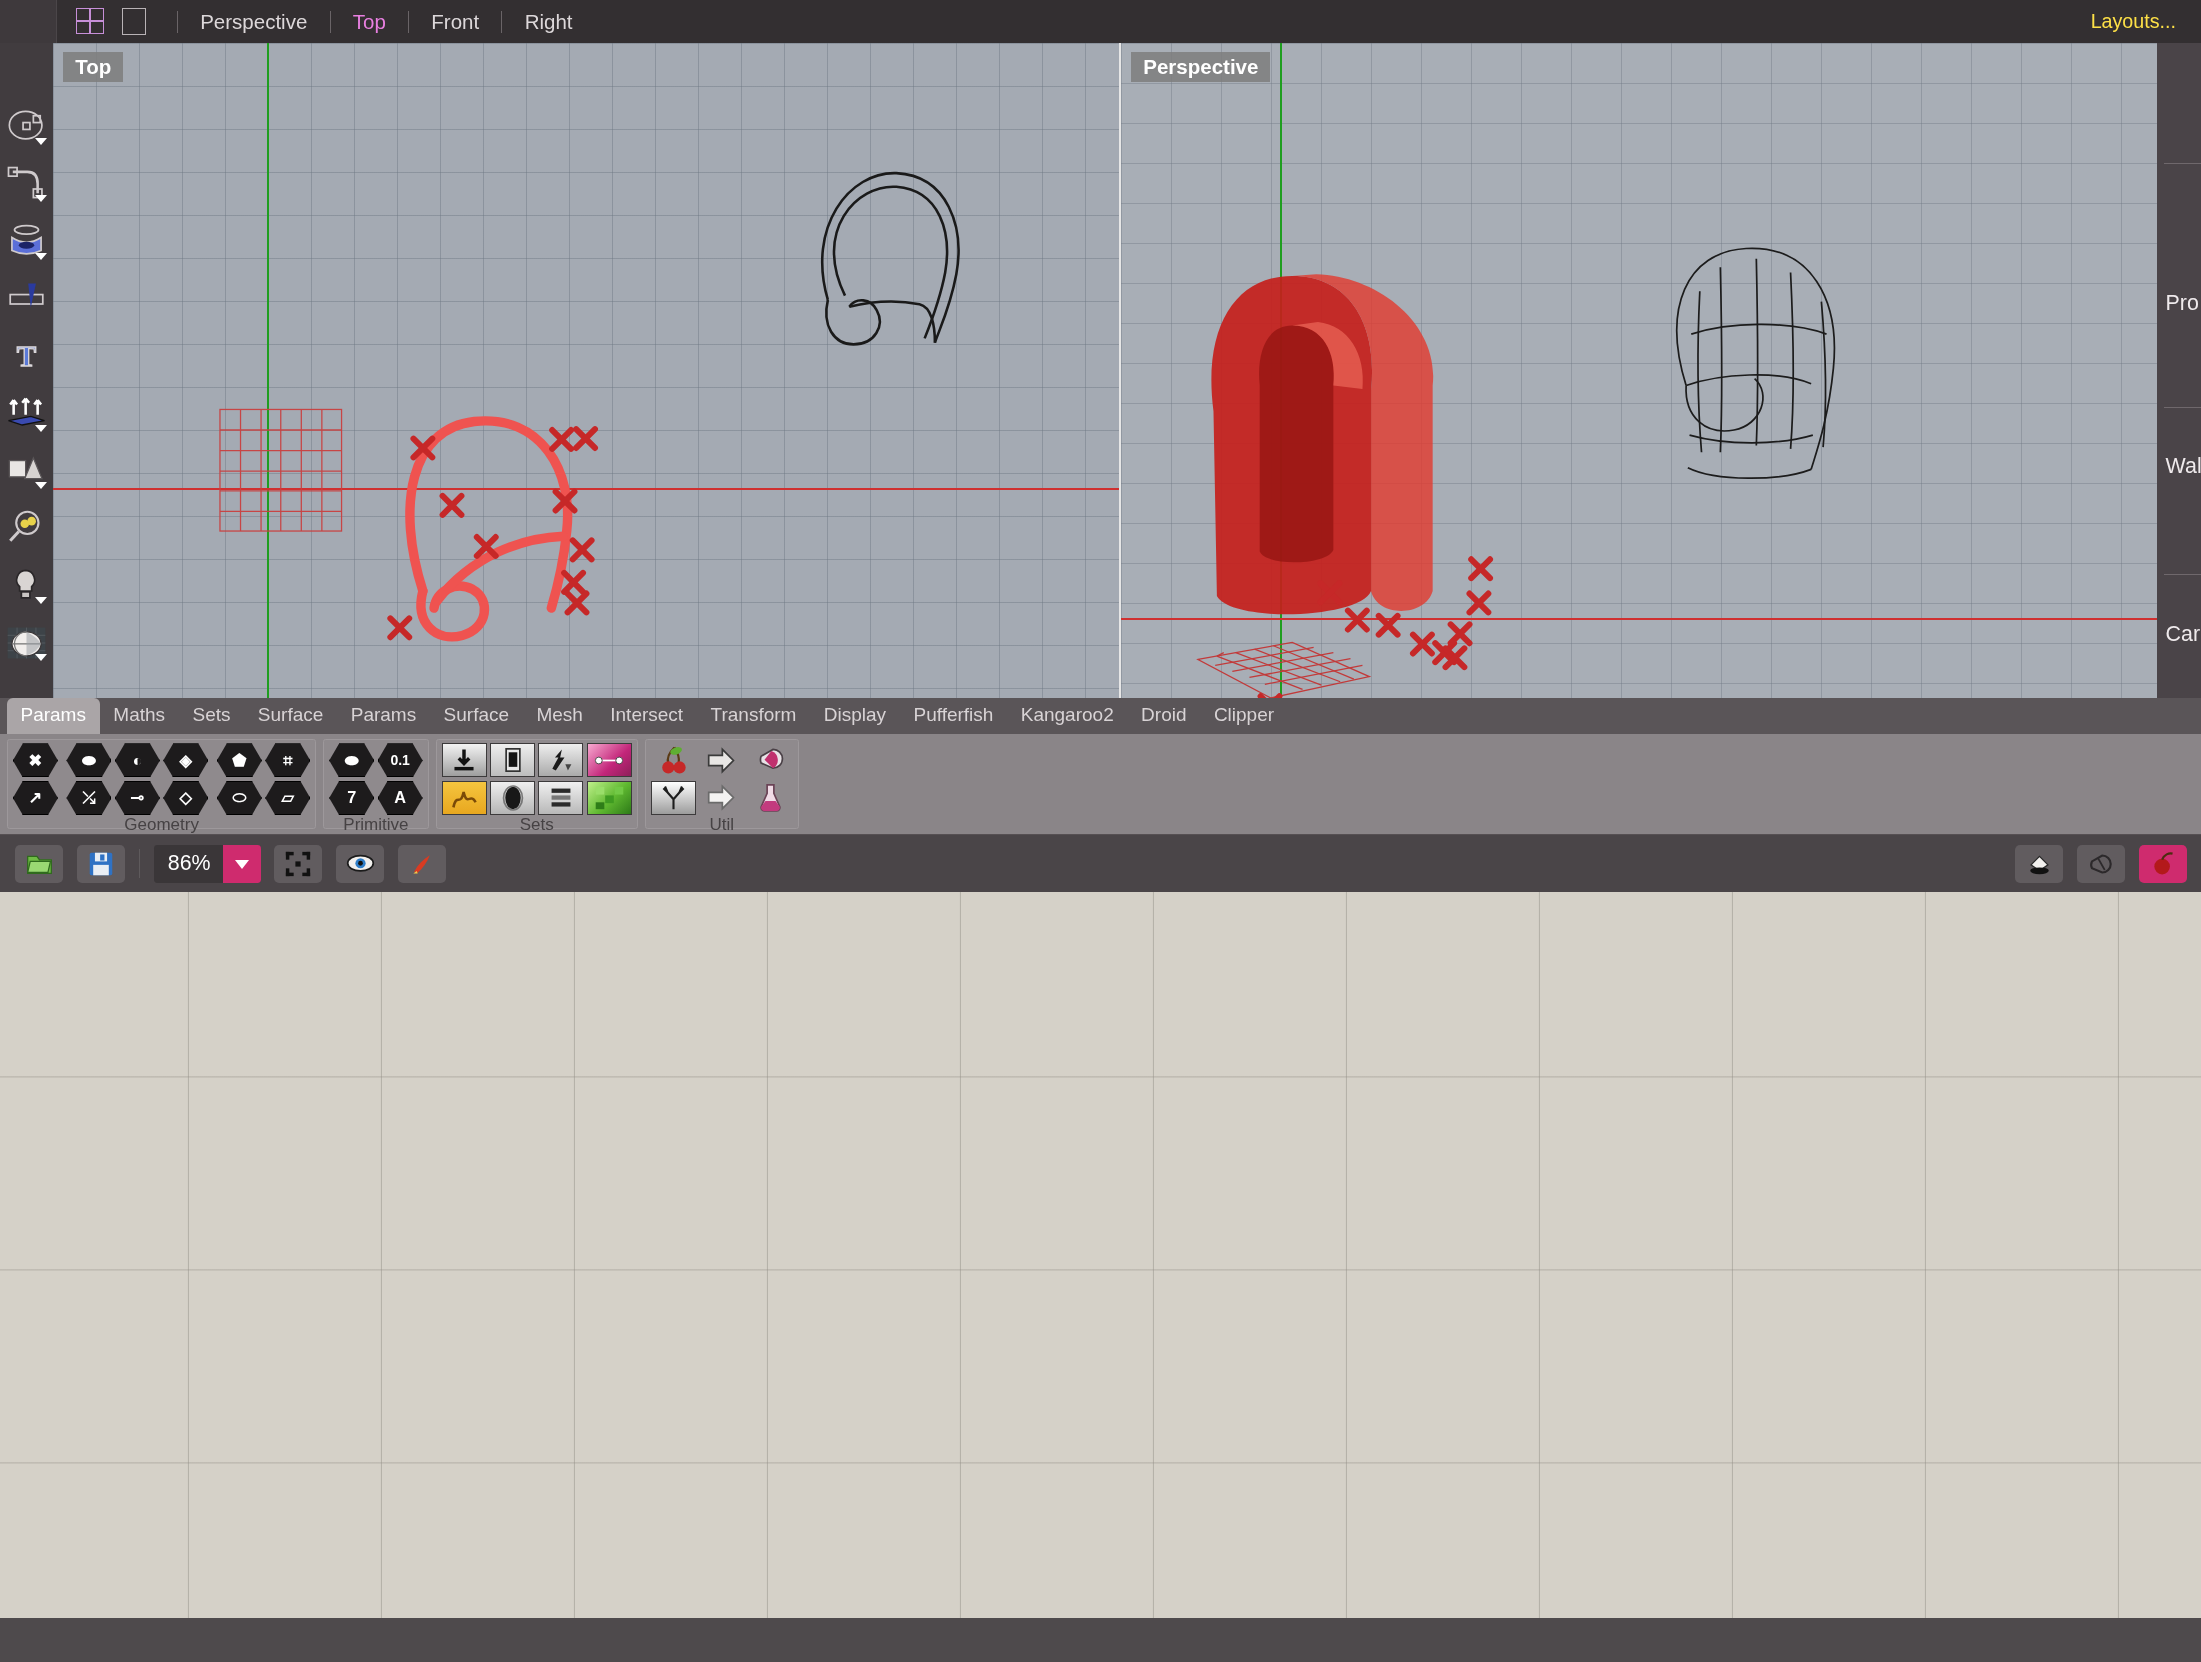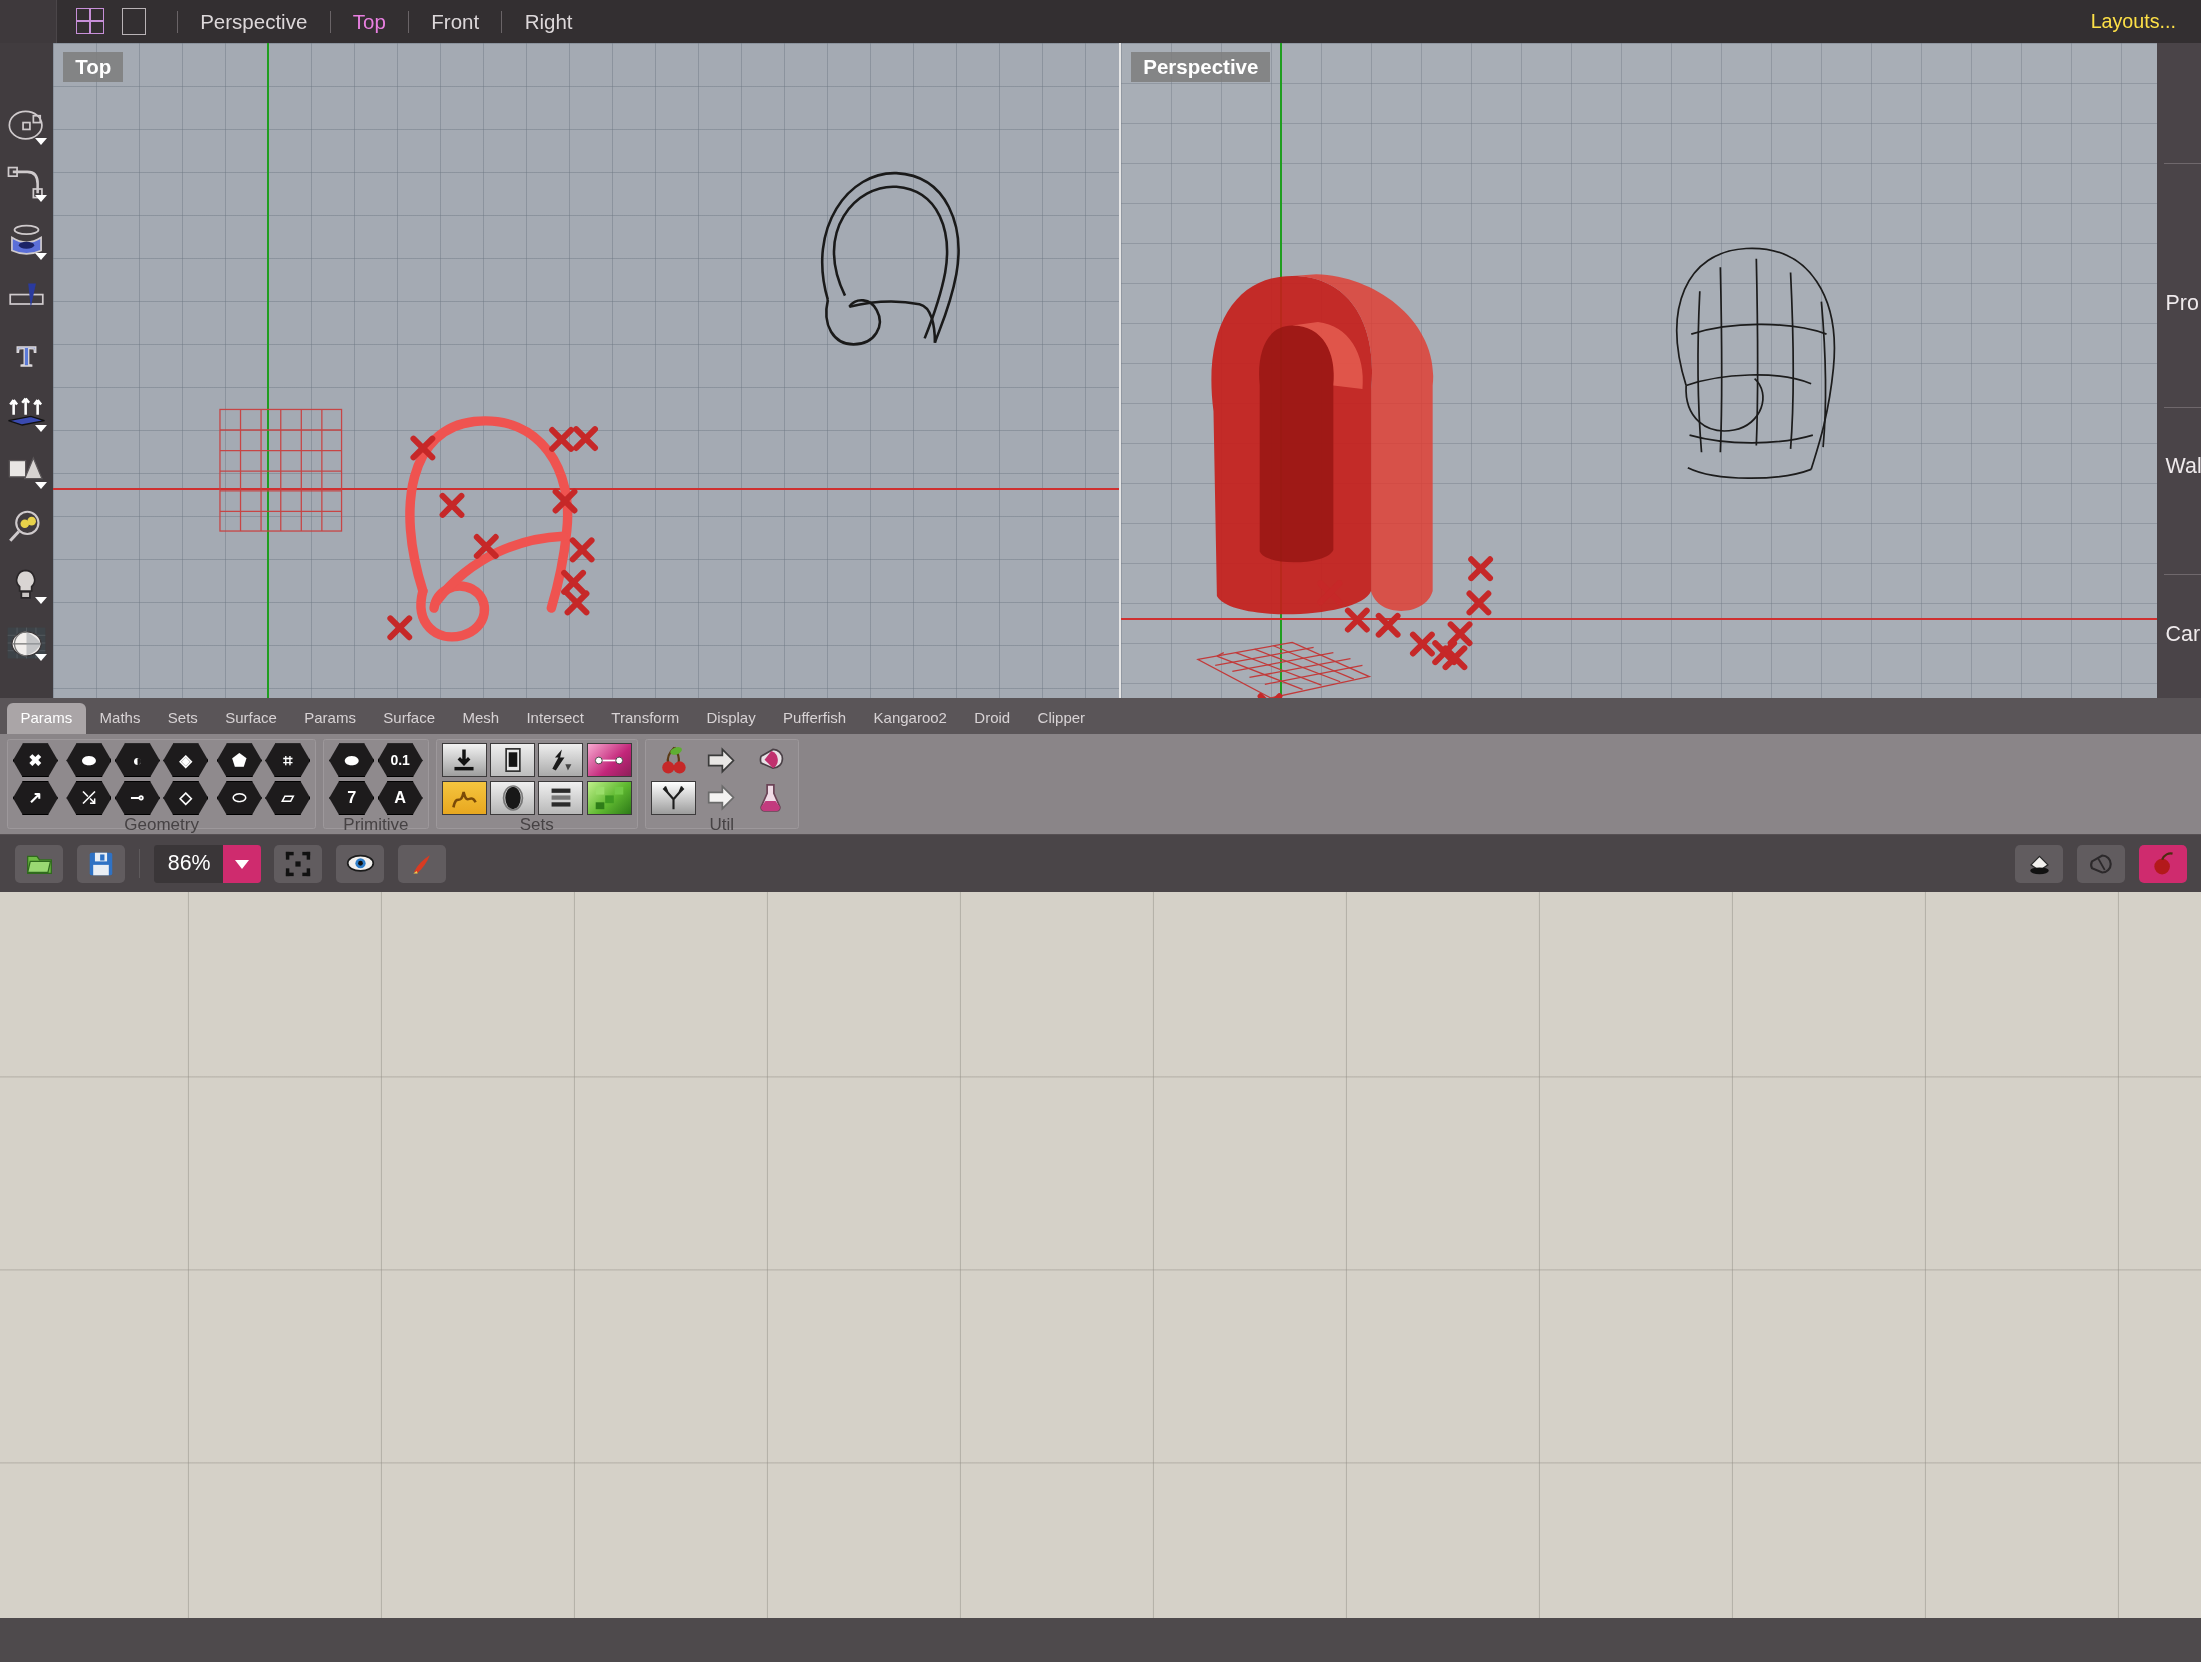--- a/index.html
+++ b/index.html
@@ -100,21 +100,21 @@
   #gh-title {
     position: absolute; left: 0; right: 0; text-align: center;
     color: #f2eef0; font-size: 21.4px; pointer-events: none;
   }
 
   #gh-tabs {
     height: 36px; background: #5a5558; display: flex; align-items: flex-end;
     padding-left: 6.8px; gap: 0;
   }
   .gh-tab {
-    font-size: 15px; color: #d8d3d5; padding: 6px 13.7px 7.7px 13.7px; cursor: pointer;
+    font-size: 19px; color: #d8d3d5; padding: 6px 13.7px 7.7px 13.7px; cursor: pointer;
   }
   .gh-tab.active {
     background: #aaa5a7; color: #ffffff;
     border-radius: 6px 6px 0 0; font-weight: normal;
   }
 
   #gh-ribbon {
     height: 100px; background: #8a8588; display: flex;
     align-items: flex-start; padding: 5.1px 6.8px; gap: 6.8px;
   }

